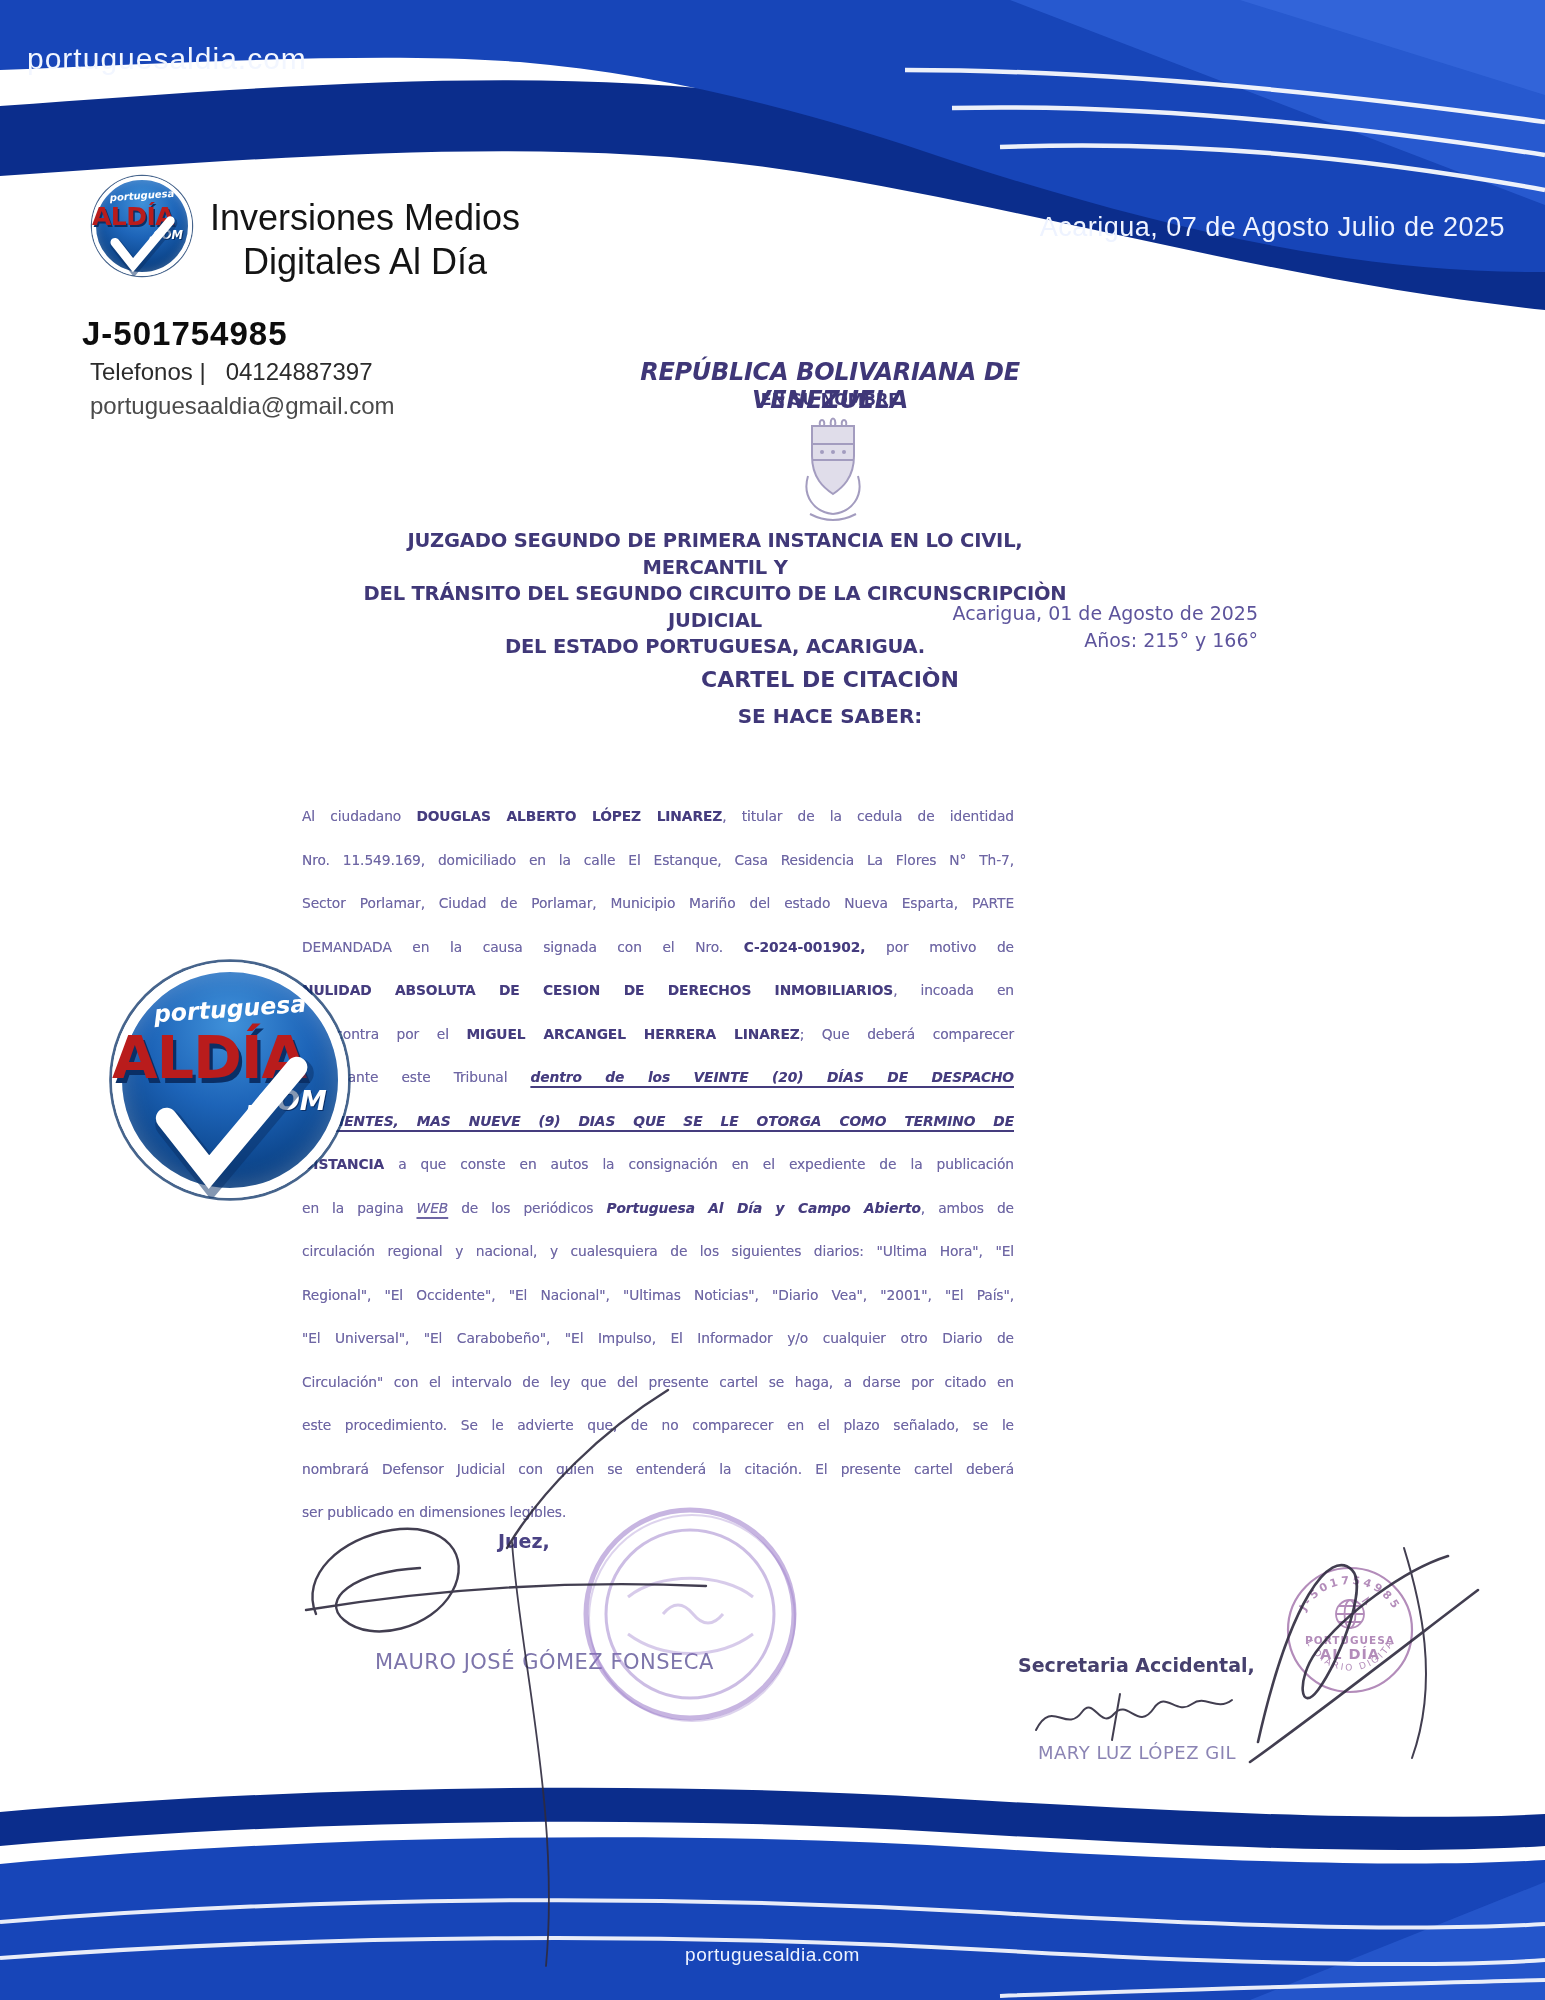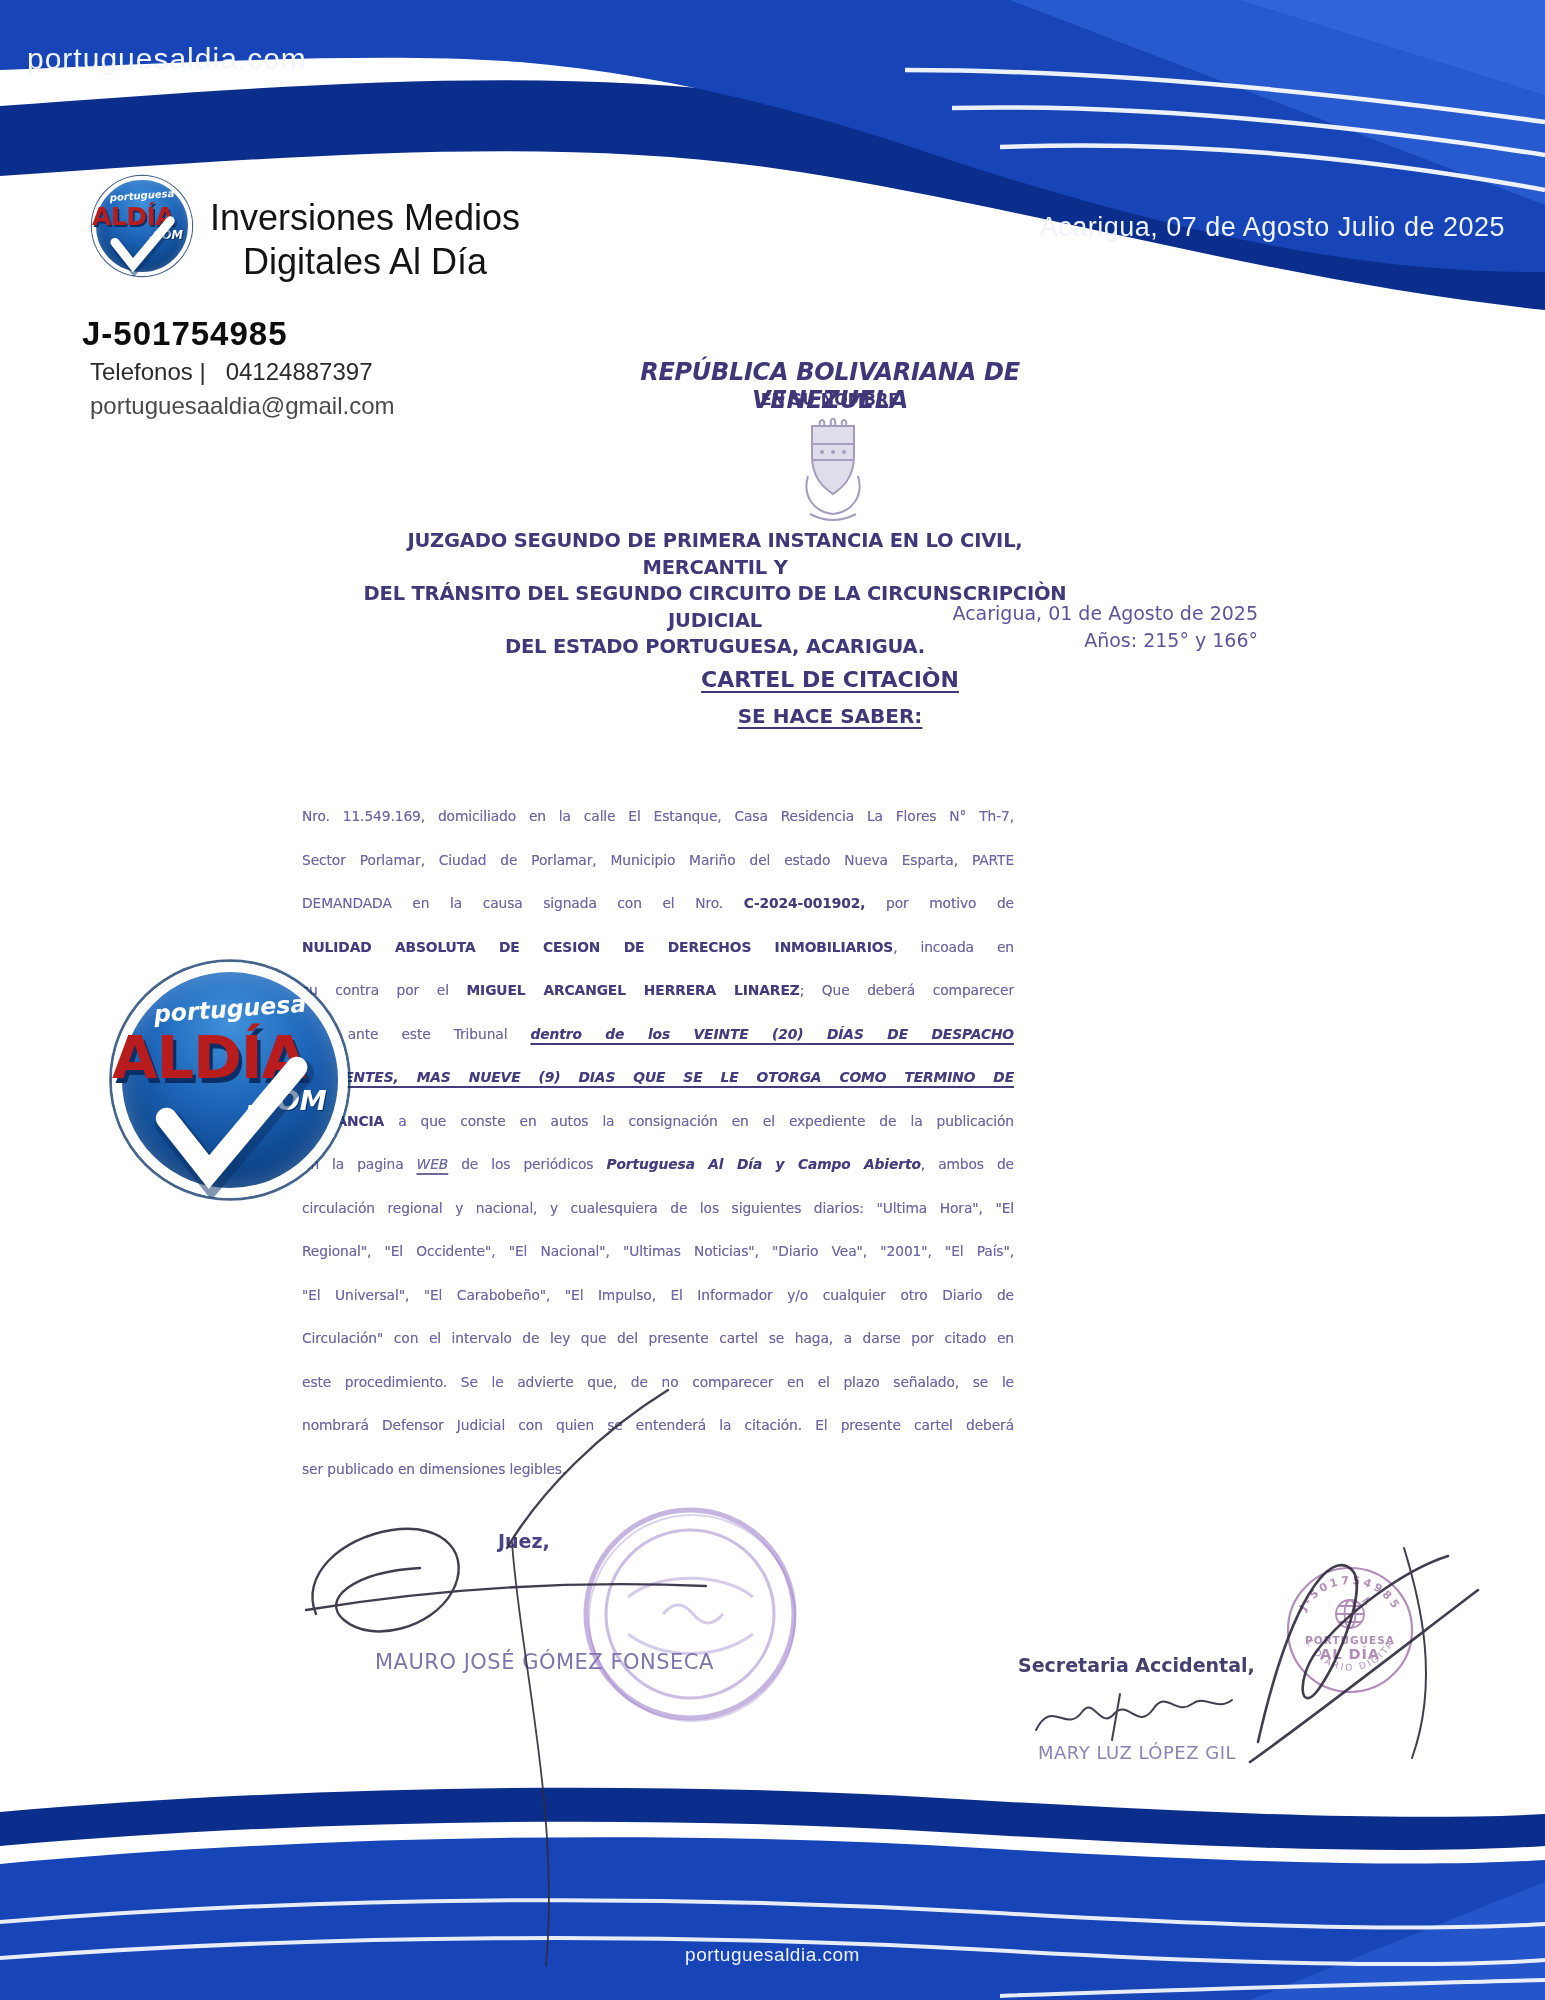--- a/index.html
+++ b/index.html
@@ -43,21 +43,21 @@
   
   .doc{font-family:"DejaVu Sans",sans-serif;z-index:2;}
   .ink-b{color:#3f3778;font-weight:700;}
   .republic1{left:580px;top:358px;width:500px;text-align:center;font-size:24px;letter-spacing:-.3px;font-style:italic;}
   .republic2{left:580px;top:390px;width:500px;text-align:center;font-size:16px;}
   .court-block{left:345px;top:528px;width:740px;text-align:center;font-size:19.5px;line-height:26.5px;
                font-weight:700;color:#403878;letter-spacing:-.2px;}
   .doc-date{left:900px;top:600px;width:358px;text-align:right;font-size:19px;line-height:27px;color:#5d549c;}
   .doc-title1{left:630px;top:667px;width:400px;text-align:center;font-size:22px;}
   .doc-title2{left:630px;top:704px;width:400px;text-align:center;font-size:20px;}
-  .u-head{text-decoration:underline;text-underline-offset:4px;text-decoration-thickness:2px;}
+  .u-head{text-underline-offset:4px;text-decoration-thickness:2px;}
 
   .doc-body{left:302px;top:795px;width:712px;z-index:2;}
   .doc-line{height:43.5px;line-height:43.5px;font-size:13.8px;letter-spacing:-.1px;color:#6e66a4;
             text-align:justify;text-align-last:justify;white-space:nowrap;
             font-family:"DejaVu Sans",sans-serif;text-shadow:0 0 .4px rgba(110,102,164,.55);}
   .doc-line:last-child{text-align:left;text-align-last:left;}
   .doc-line .b{font-weight:700;color:#453c7e;}
   .doc-line .i{font-style:italic;}
   .doc-line .u{text-decoration:underline;text-underline-offset:4px;text-decoration-thickness:1.5px;}
 
@@ -142,20 +142,21 @@
 
   <div class="abs doc doc-date">
     <div>Acarigua, 01 de Agosto de 2025</div>
     <div>Años: 215° y 166°</div>
   </div>
 
   <div class="abs doc doc-title1 ink-b u-head">CARTEL DE CITACIÒN</div>
   <div class="abs doc doc-title2 ink-b u-head">SE HACE SABER:</div>
 
   <div class="abs doc-body">
+      <div class="doc-line"><span>Al ciudadano </span><span class="b">DOUGLAS ALBERTO LÓPEZ LINAREZ</span><span>, titular de la cedula de identidad</span></div>
       <div class="doc-line"><span>Nro. 11.549.169, domiciliado en la calle El Estanque, Casa Residencia  La Flores N° Th-7,</span></div>
       <div class="doc-line"><span>Sector Porlamar, Ciudad de Porlamar, Municipio Mariño del estado Nueva Esparta, PARTE</span></div>
       <div class="doc-line"><span>DEMANDADA en la causa signada con el Nro. </span><span class="b">C-2024-001902,</span><span> por motivo de</span></div>
       <div class="doc-line"><span class="b">NULIDAD ABSOLUTA DE CESION DE DERECHOS INMOBILIARIOS</span><span>, incoada en</span></div>
       <div class="doc-line"><span>su contra por el </span><span class="b">MIGUEL ARCANGEL HERRERA LINAREZ</span><span>; Que deberá comparecer</span></div>
       <div class="doc-line"><span>por ante este Tribunal </span><span class="b i u">dentro de los VEINTE (20) DÍAS DE DESPACHO</span></div>
       <div class="doc-line"><span class="b i u">SIGUIENTES, MAS NUEVE (9) DIAS QUE SE LE OTORGA COMO TERMINO DE</span></div>
       <div class="doc-line"><span class="b">DISTANCIA</span><span> a que conste en autos la  consignación en el expediente de la publicación</span></div>
       <div class="doc-line"><span>en la pagina </span><span class="i u">WEB</span><span>  de los periódicos </span><span class="b i">Portuguesa Al Día y Campo Abierto</span><span>, ambos de</span></div>
       <div class="doc-line"><span>circulación regional y nacional, y cualesquiera de los siguientes diarios: "Ultima Hora", "El</span></div>

